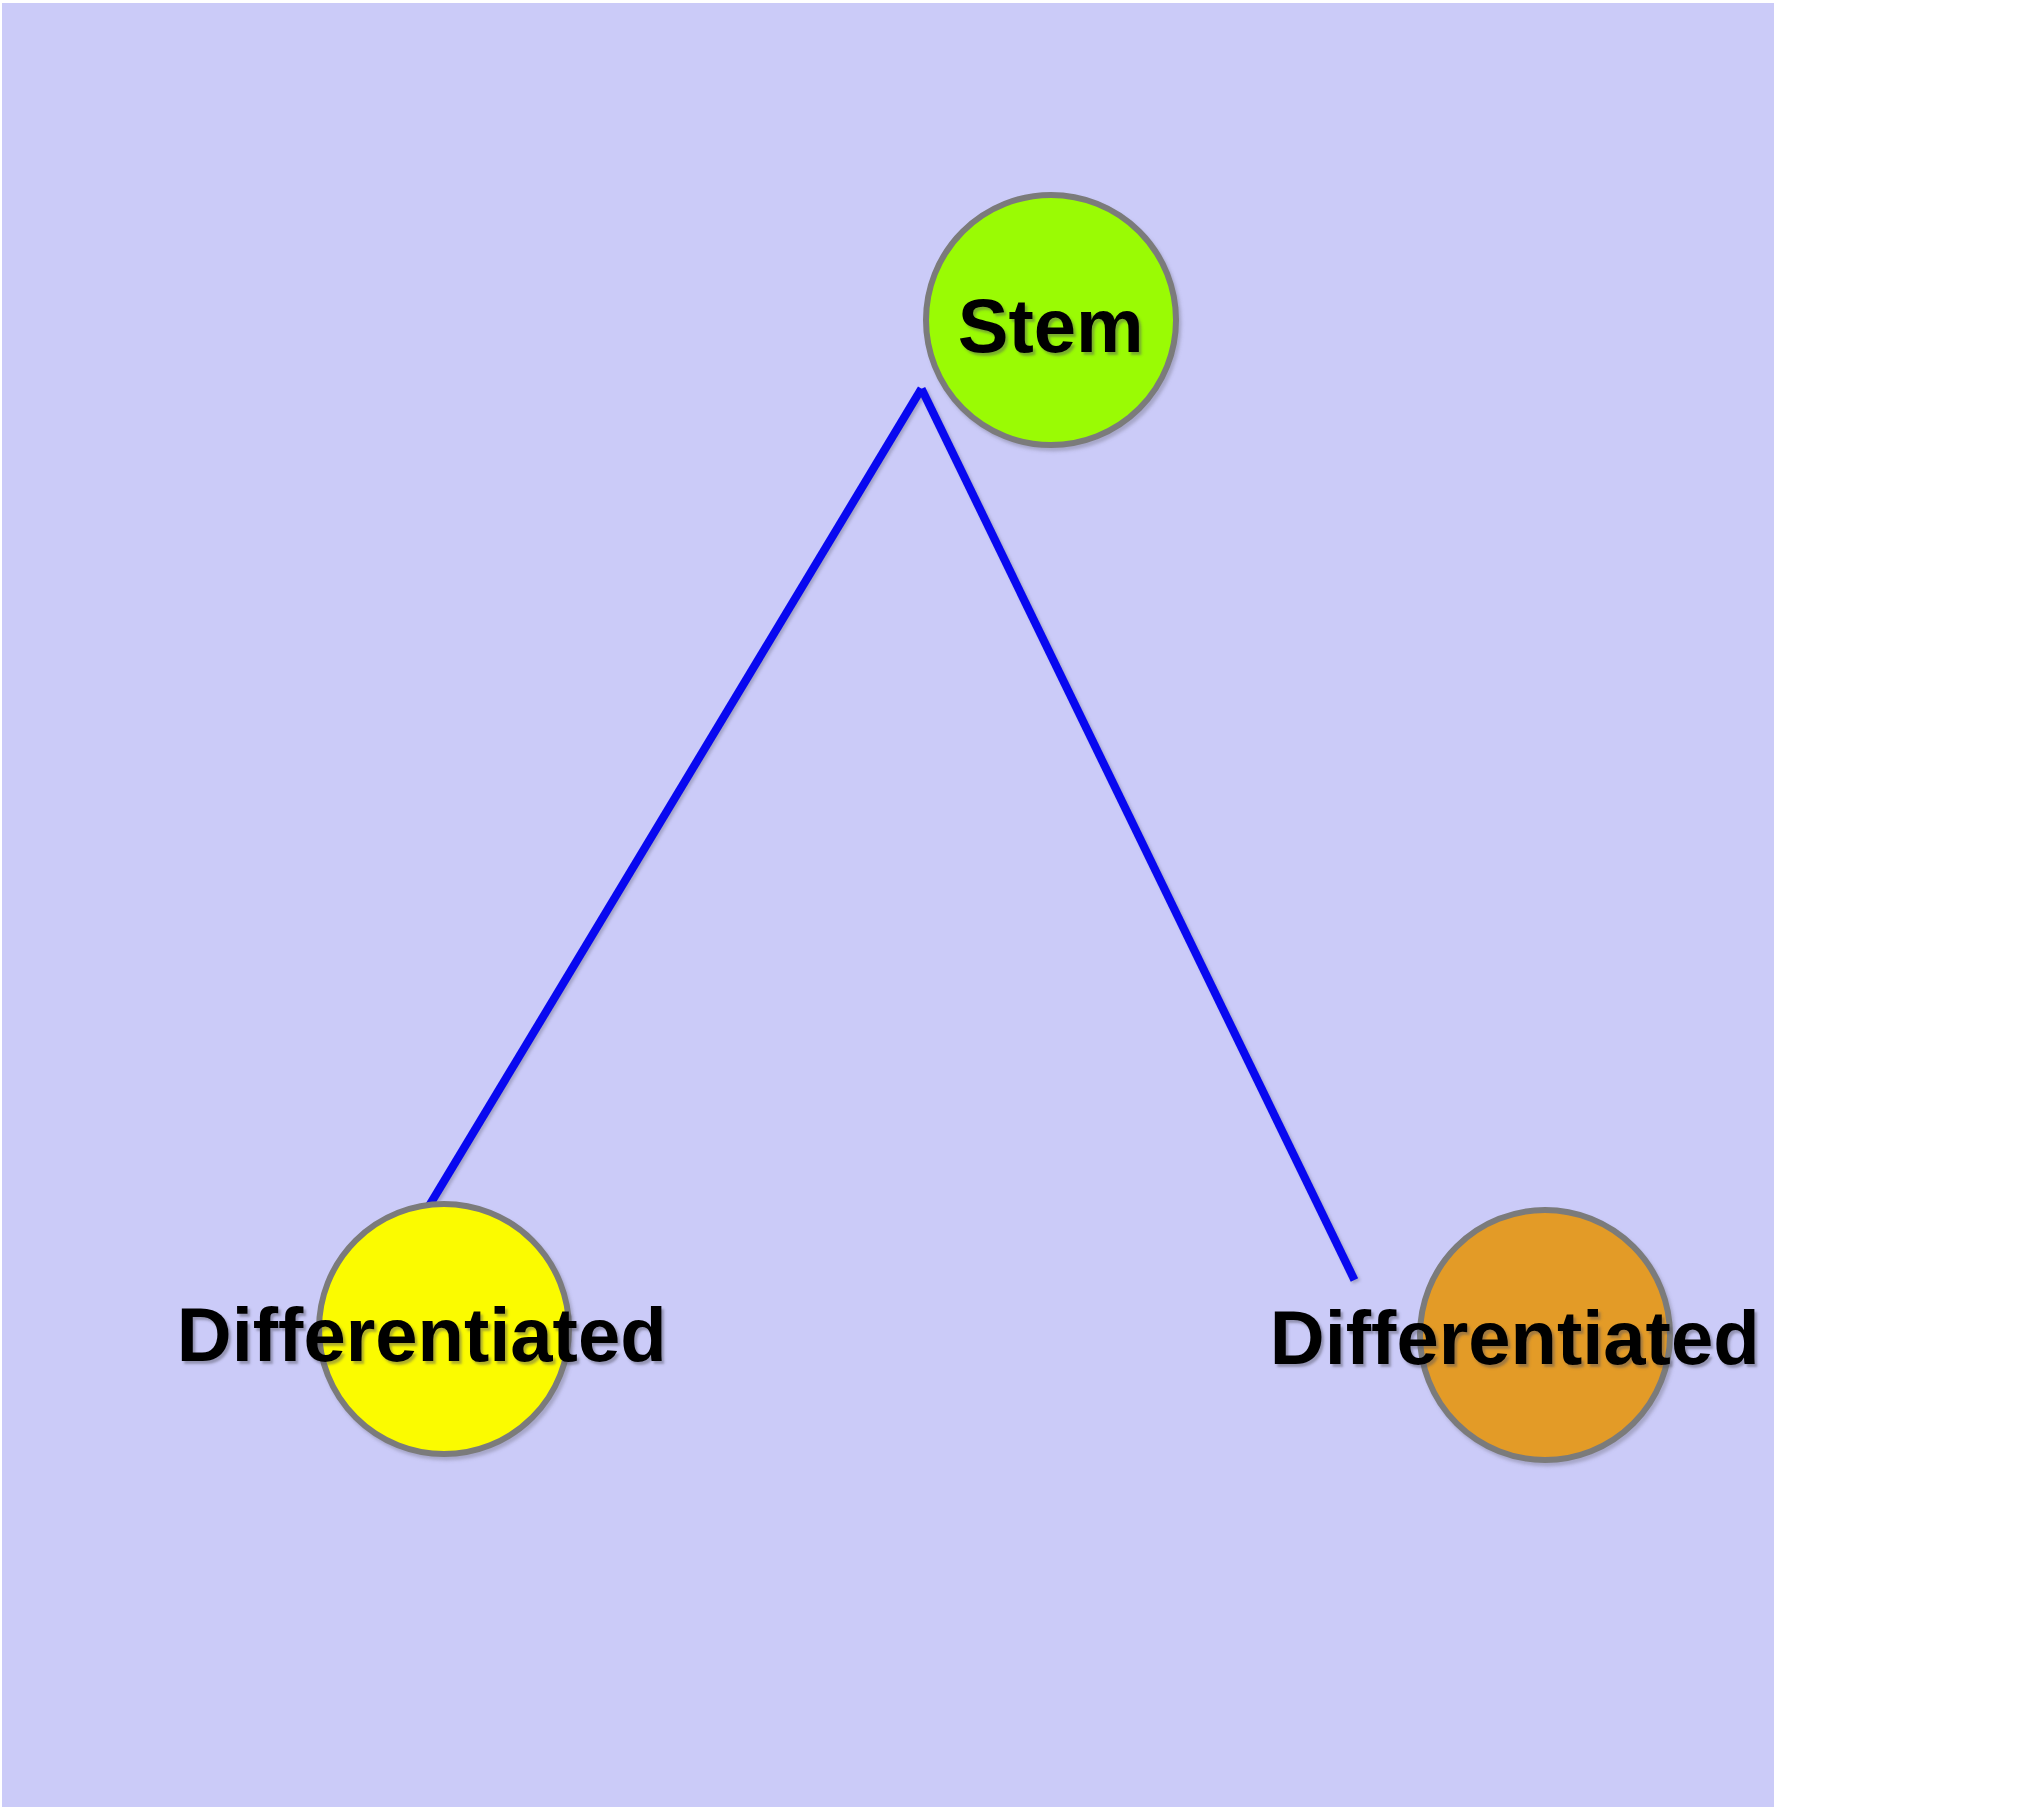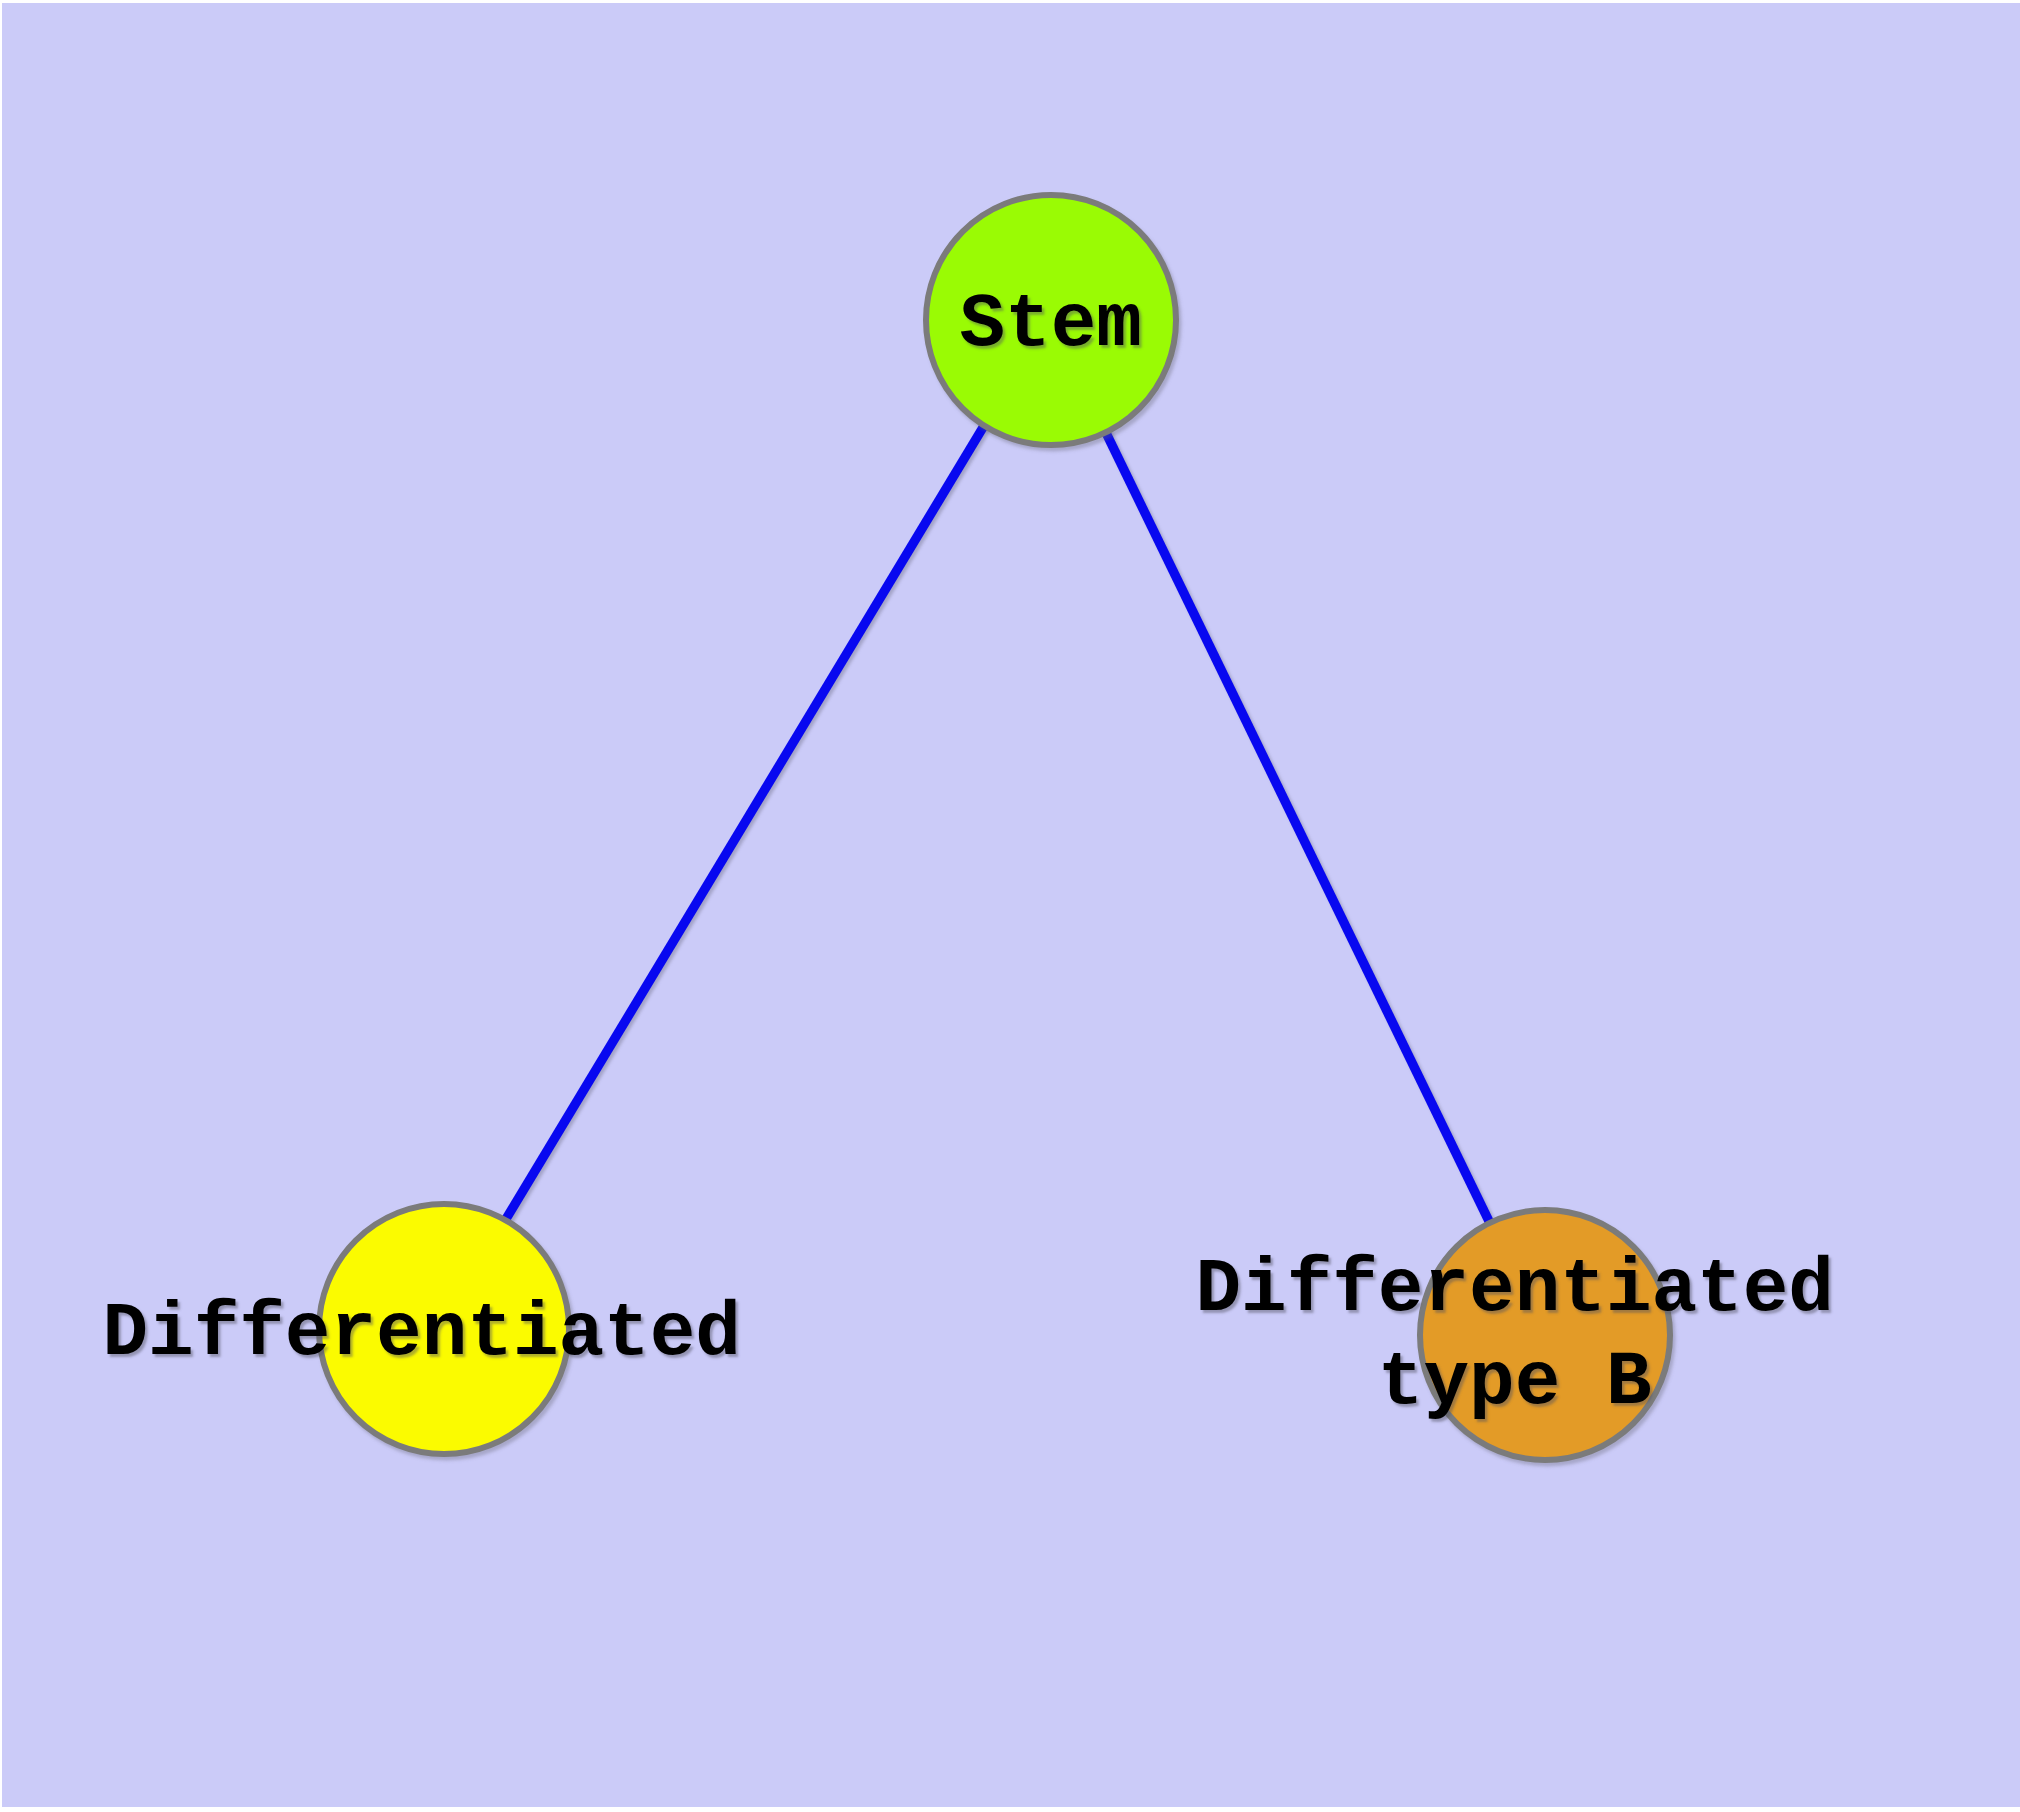--- a/index.html
+++ b/index.html
@@ -8,24 +8,23 @@
     background: #ffffff;
     width: 2021px;
     height: 1812px;
     overflow: hidden;
     font-family: "Liberation Sans", sans-serif;
   }
   .canvas {
     position: absolute;
     left: 1.7px;
     top: 3.4px;
-    width: 2019px;
+    width: 1772px;
     height: 1804px;
     background: var(--background, #CBCBF8);
-    font-family: Liberation Mono, monospace;
   }
   .edges-layer {
     position: absolute;
     left: 0; top: 0;
     width: 100%; height: 100%;
     z-index: 1;
   }
   .edge {
     stroke: var(--edge, #0808F0);
     stroke-width: 11;
@@ -78,17 +77,16 @@
   <div class="node-label label-stem">
     <span class="label-line">Stem</span>
   </div>
 
   <div class="node-label label-type-a">
     <span class="label-line">Differentiated</span>
   </div>
 
   <div class="node-label label-type-b">
     <span class="label-line">Differentiated</span>
-    <span class="label-line">type B</span>
   </div>
 
 </div>
 
 
 </body></html>

